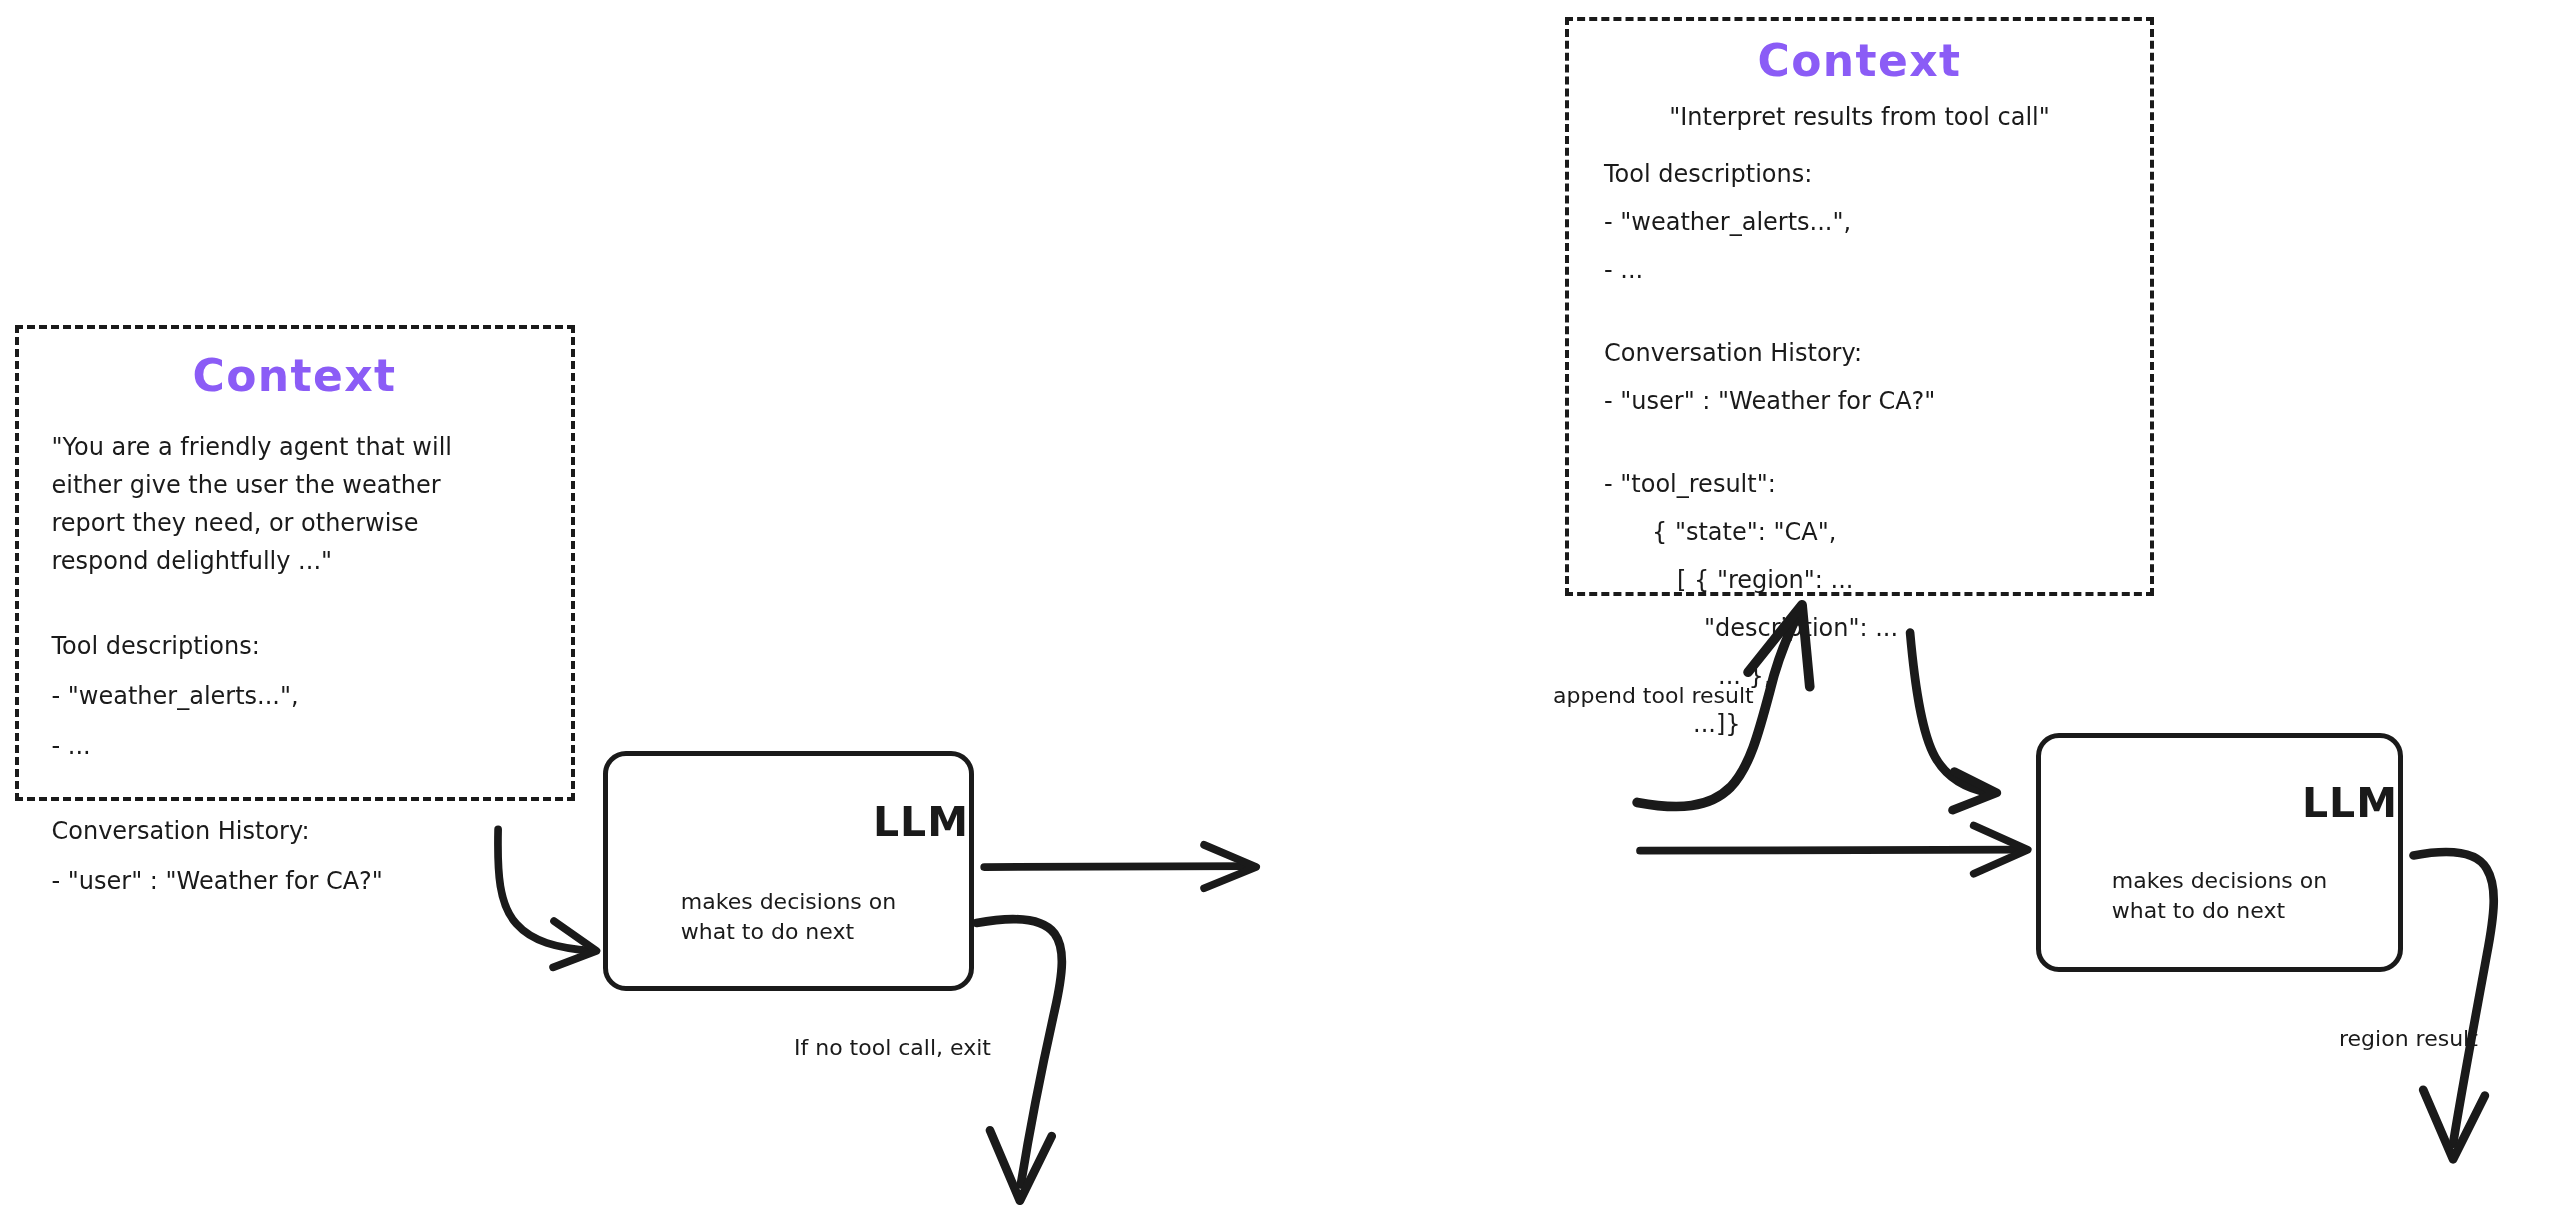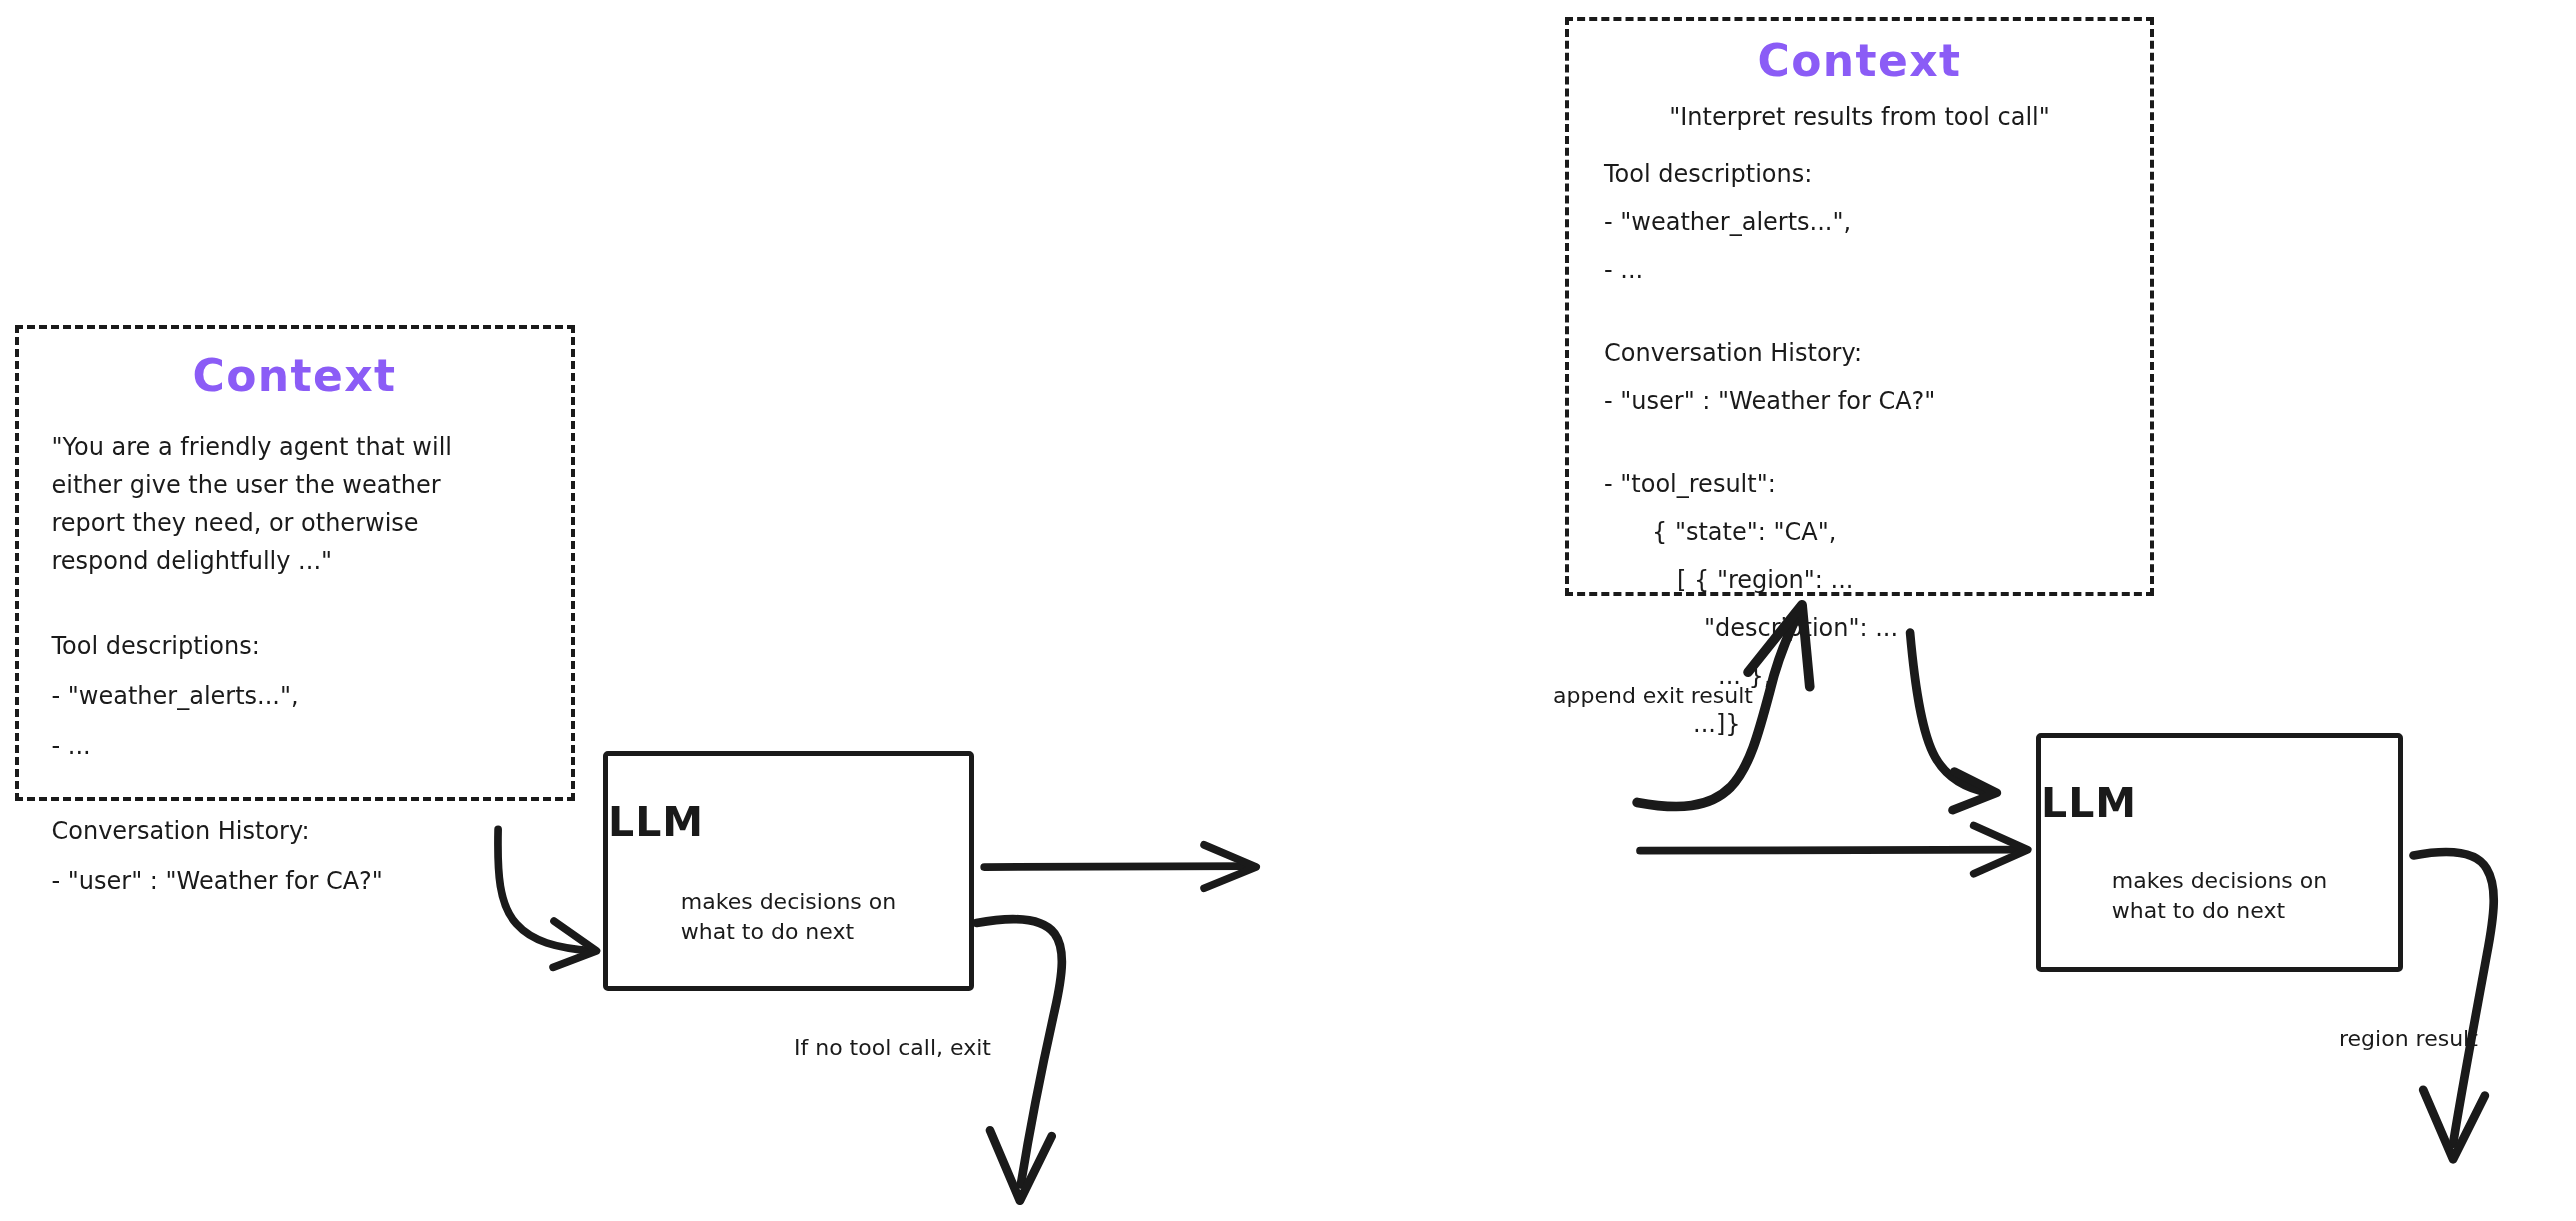--- a/index.html
+++ b/index.html
@@ -104,25 +104,25 @@
   .indent2 { padding-left: 73px; }
   .indent3 { padding-left: 100px; }
   .indent4 { padding-left: 114px; }
   .indent5 { padding-left: 89px; }
 
   
   .node {
     position: absolute;
     box-sizing: border-box;
     border: 5.8px solid #1a1a1a;
-    border-radius: 5px;
+    border-radius: 23px;
     background: #ffffff;
     display: flex;
     flex-direction: column;
-    align-items: flex-start;
+    align-items: flex-end;
   }
   .node-title {
     font-family: "DejaVu Sans", sans-serif;
     font-weight: 700;
     font-size: 41px;
     color: #1a1a1a;
     letter-spacing: 1px;
   }
   .node-sub {
     font-family: "DejaVu Sans", sans-serif;
@@ -252,17 +252,17 @@
     </g>
 
     <g>
       <path class="ink" stroke-width="9" d="M2502,887 C2540,880 2568,883 2578,901 C2589,919 2586,948 2578,990
                C2566,1056 2553,1124 2543,1186"></path>
       <path class="ink" stroke-width="9" d="M2512,1130 L2543,1202 L2576,1136"></path>
     </g>
   </svg>
 
   <div class="edge-label" id="label-exit">If no tool call, exit</div>
-  <div class="edge-label" id="label-append">append exit result</div>
+  <div class="edge-label" id="label-append">append tool result</div>
   <div class="edge-label" id="label-return">region result</div>
 
 </div>
 
 
 </body></html>

